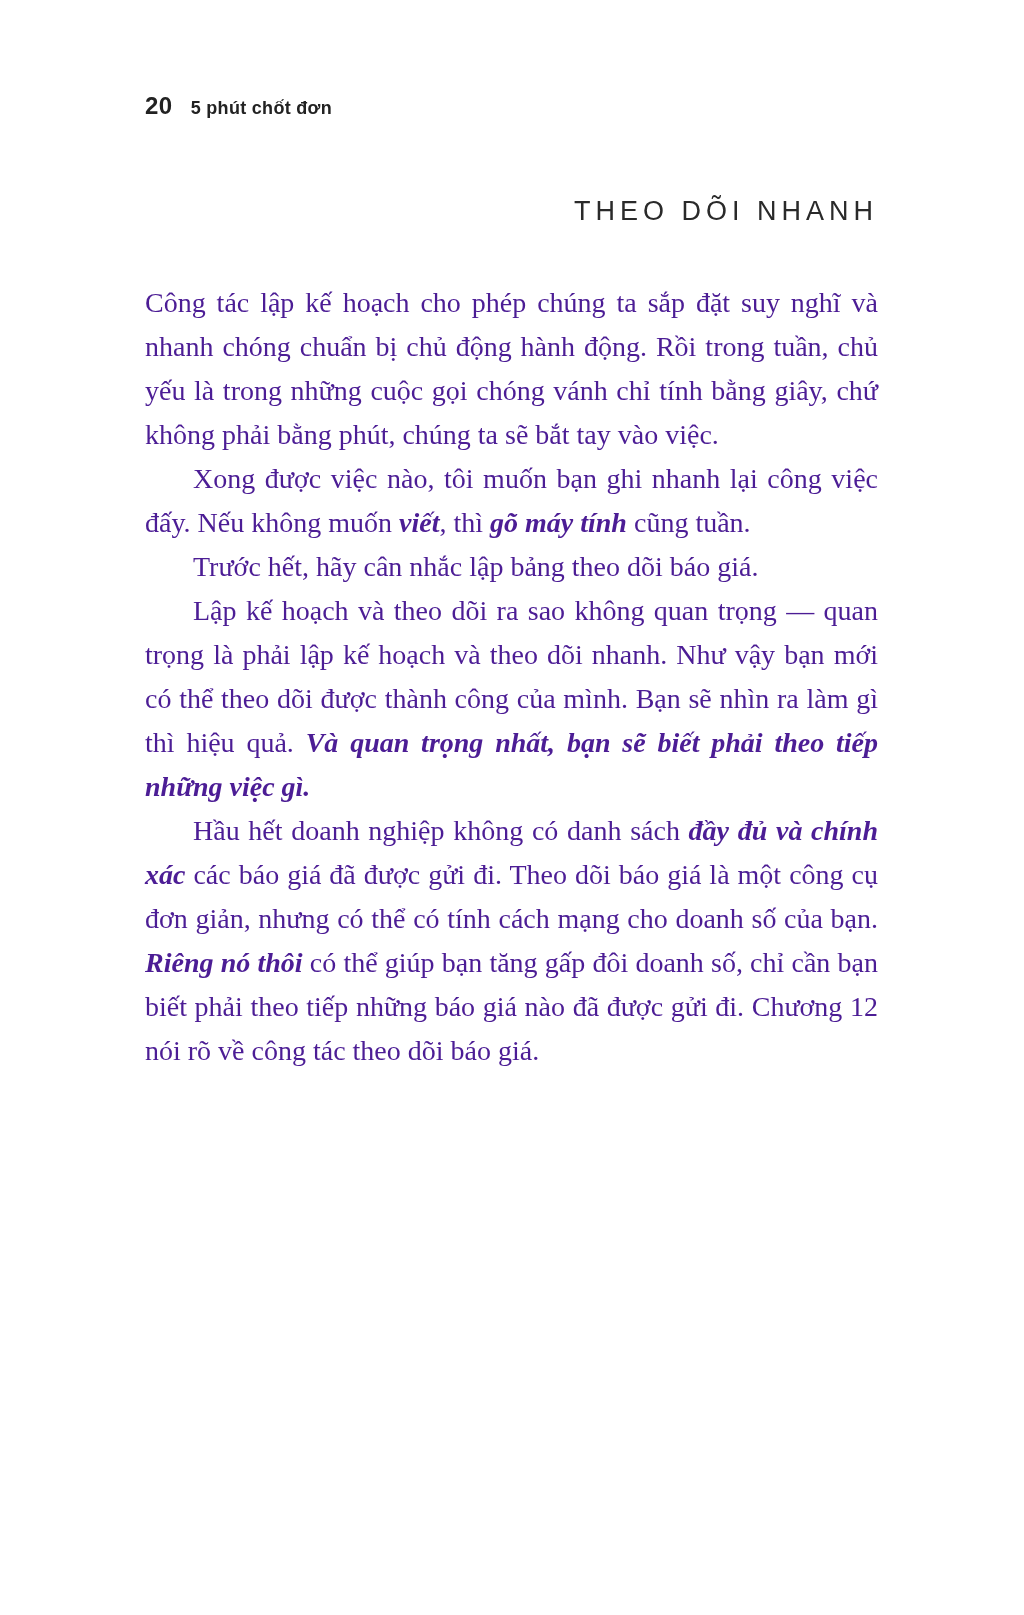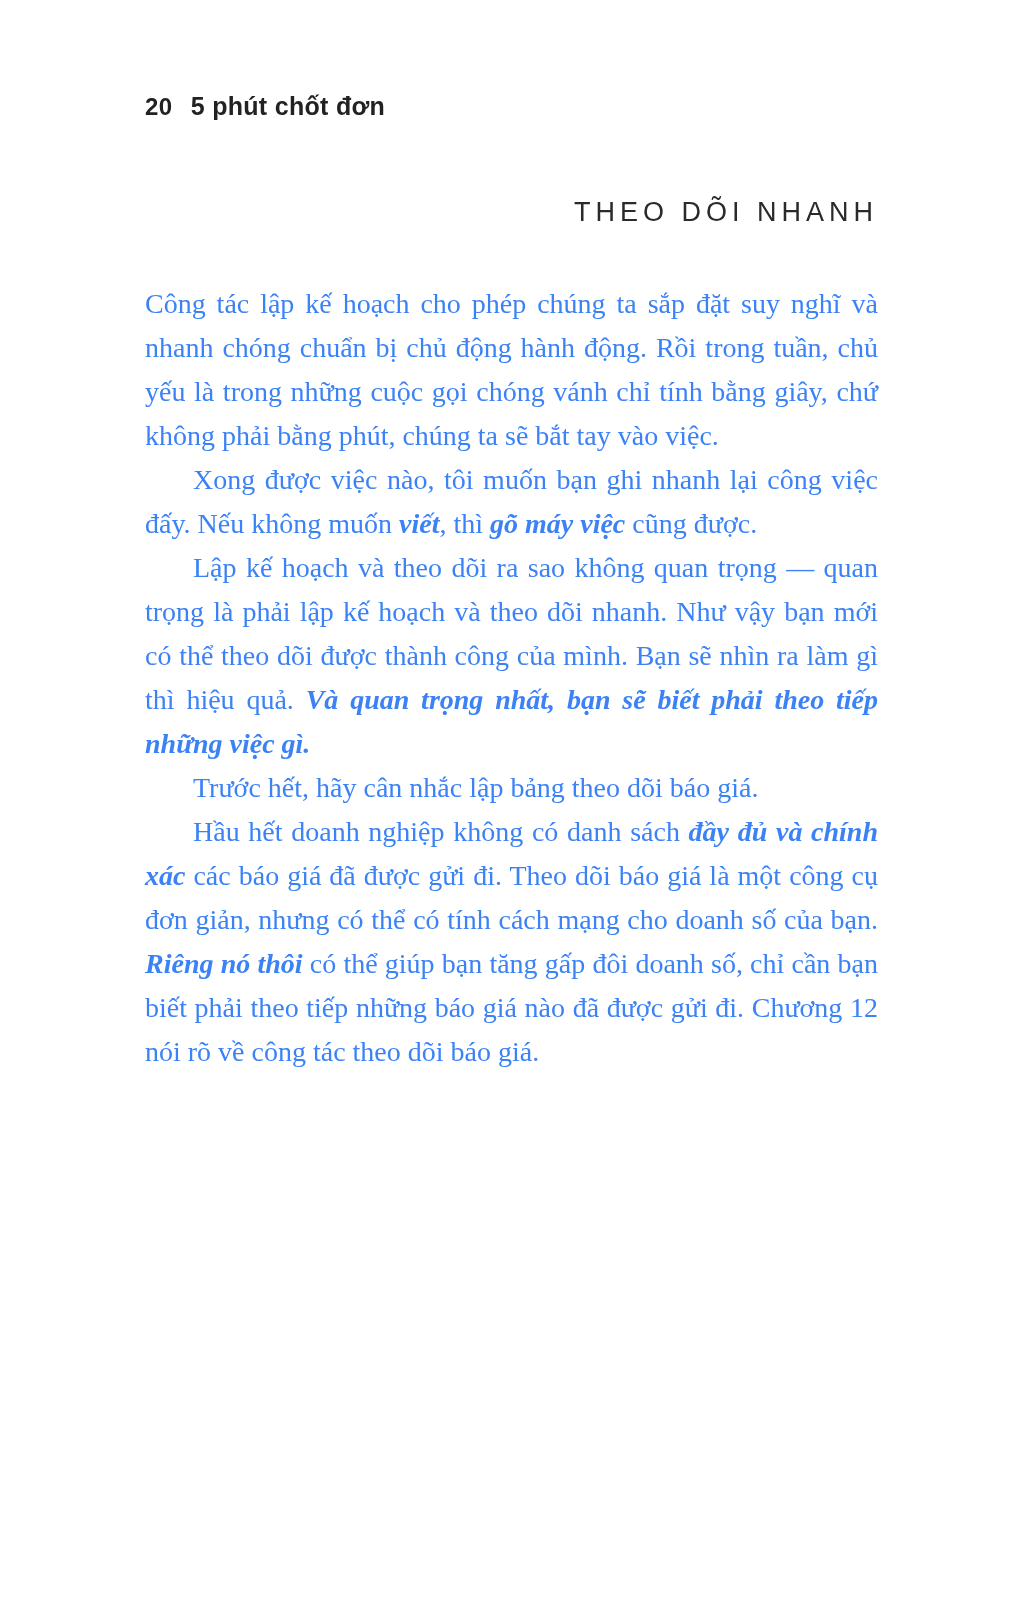--- a/index.html
+++ b/index.html
@@ -24,40 +24,40 @@
     gap: 18px;
     font-family: "Liberation Sans", sans-serif;
     color: #222222;
   }
   .page-num {
     font-size: 24px;
     font-weight: 700;
     letter-spacing: 0.5px;
   }
   .book-title {
-    font-size: 25px;
+    font-size: 18px;
     font-weight: 700;
     letter-spacing: 0.3px;
   }
   .chapter-heading {
     margin: 76px 0 0 0;
     text-align: right;
     font-family: "Liberation Sans", sans-serif;
     font-weight: 500;
     font-size: 27px;
     letter-spacing: 5px;
     color: #2a2a2a;
   }
   .body-text {
     margin-top: 54px;
     font-size: 28px;
     line-height: 44px;
     text-align: justify;
     text-justify: inter-word;
-    color: #3b82f6;
+    color: #4c1d95;
   }
   .body-text p {
     margin: 0;
     padding: 0;
   }
   .body-text p.indent {
     text-indent: 48px;
   }
   .italic {
     font-style: italic;
@@ -70,18 +70,18 @@
 <div class="page">
   <div class="running-header">
     <span class="page-num">20</span>
     <span class="book-title">5 phút chốt đơn</span>
   </div>
 
   <h1 class="chapter-heading">THEO DÕI NHANH</h1>
 
   <div class="body-text" id="paragraphs">
       <p class=""><span>Công tác lập kế hoạch cho phép chúng ta sắp đặt suy nghĩ và nhanh chóng chuẩn bị chủ động hành động. Rồi trong tuần, chủ yếu là trong những cuộc gọi chóng vánh chỉ tính bằng giây, chứ không phải bằng phút, chúng ta sẽ bắt tay vào việc.</span></p>
-      <p class="indent"><span>Xong được việc nào, tôi muốn bạn ghi nhanh lại công việc đấy. Nếu không muốn </span><span class="italic">viết</span><span>, thì </span><span class="italic">gõ máy việc</span><span> cũng được.</span></p>
+      <p class="indent"><span>Xong được việc nào, tôi muốn bạn ghi nhanh lại công việc đấy. Nếu không muốn </span><span class="italic">viết</span><span>, thì </span><span class="italic">gõ máy tính</span><span> cũng tuần.</span></p>
+      <p class="indent"><span>Trước hết, hãy cân nhắc lập bảng theo dõi báo giá.</span></p>
       <p class="indent"><span>Lập kế hoạch và theo dõi ra sao không quan trọng — quan trọng là phải lập kế hoạch và theo dõi nhanh. Như vậy bạn mới có thể theo dõi được thành công của mình. Bạn sẽ nhìn ra làm gì thì hiệu quả. </span><span class="italic">Và quan trọng nhất, bạn sẽ biết phải theo tiếp những việc gì.</span></p>
-      <p class="indent"><span>Trước hết, hãy cân nhắc lập bảng theo dõi báo giá.</span></p>
       <p class="indent"><span>Hầu hết doanh nghiệp không có danh sách </span><span class="italic">đầy đủ và chính xác</span><span> các báo giá đã được gửi đi. Theo dõi báo giá là một công cụ đơn giản, nhưng có thể có tính cách mạng cho doanh số của bạn. </span><span class="italic">Riêng nó thôi</span><span> có thể giúp bạn tăng gấp đôi doanh số, chỉ cần bạn biết phải theo tiếp những báo giá nào đã được gửi đi. Chương 12 nói rõ về công tác theo dõi báo giá.</span></p>
     </div>
 </div>
 
 </body></html>

